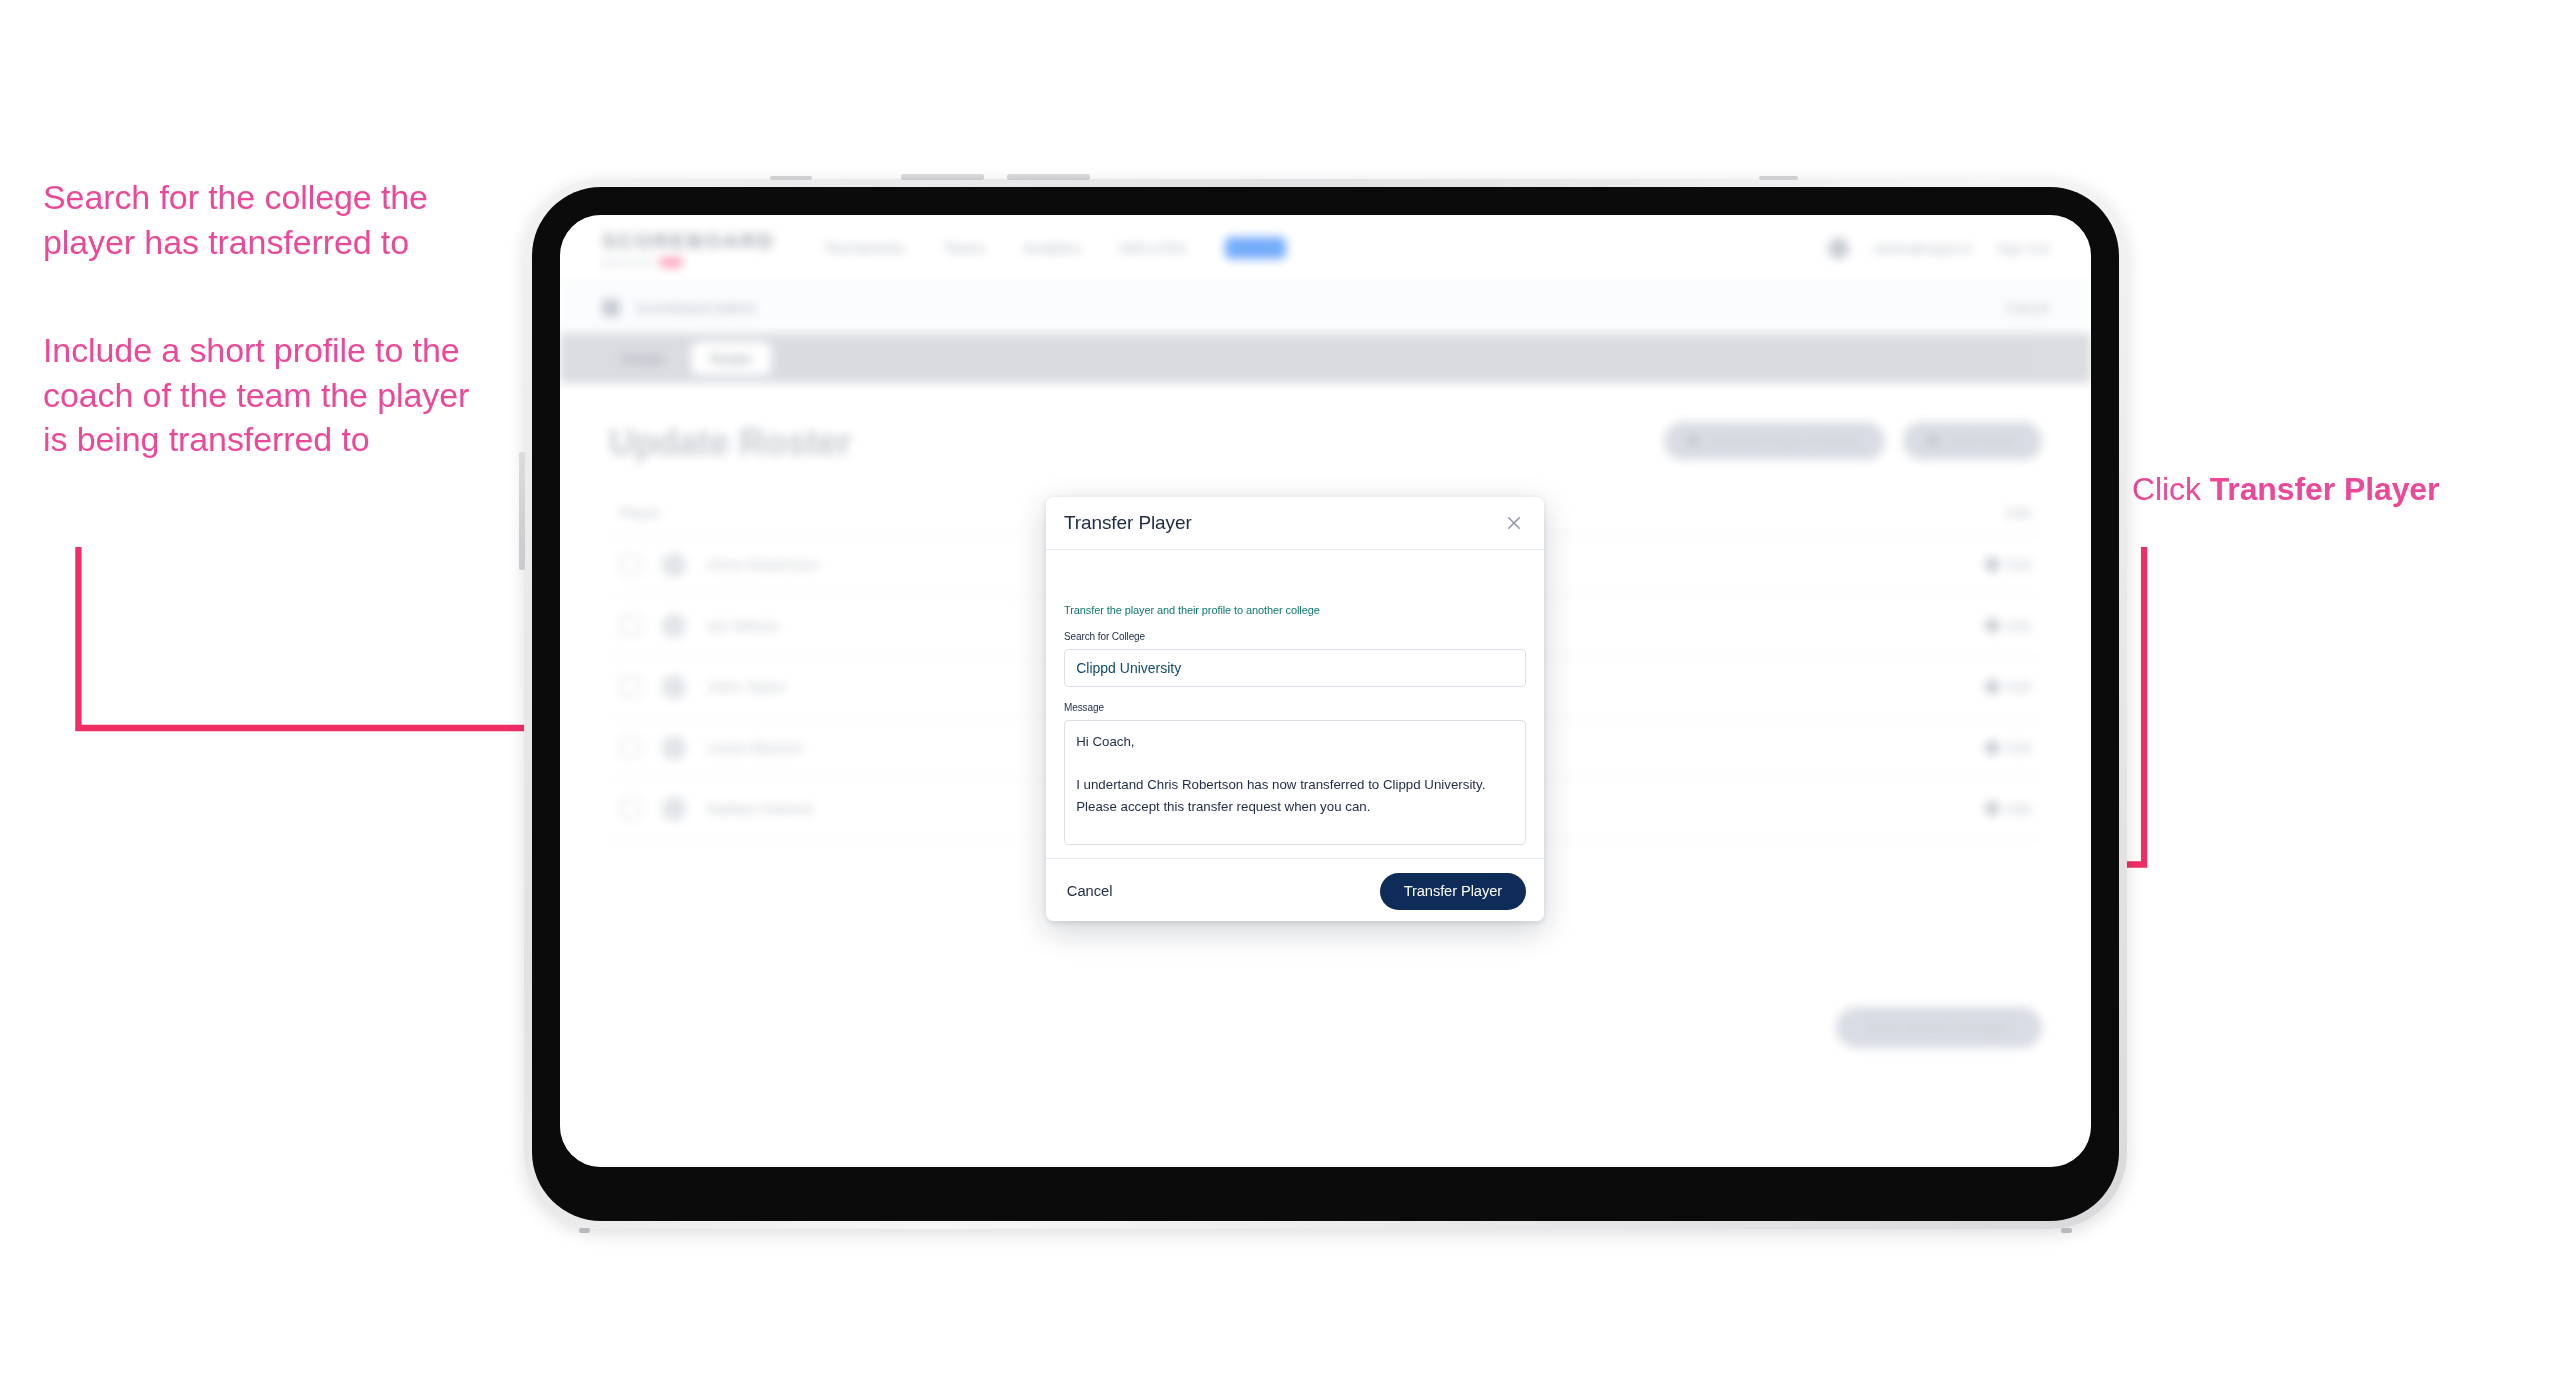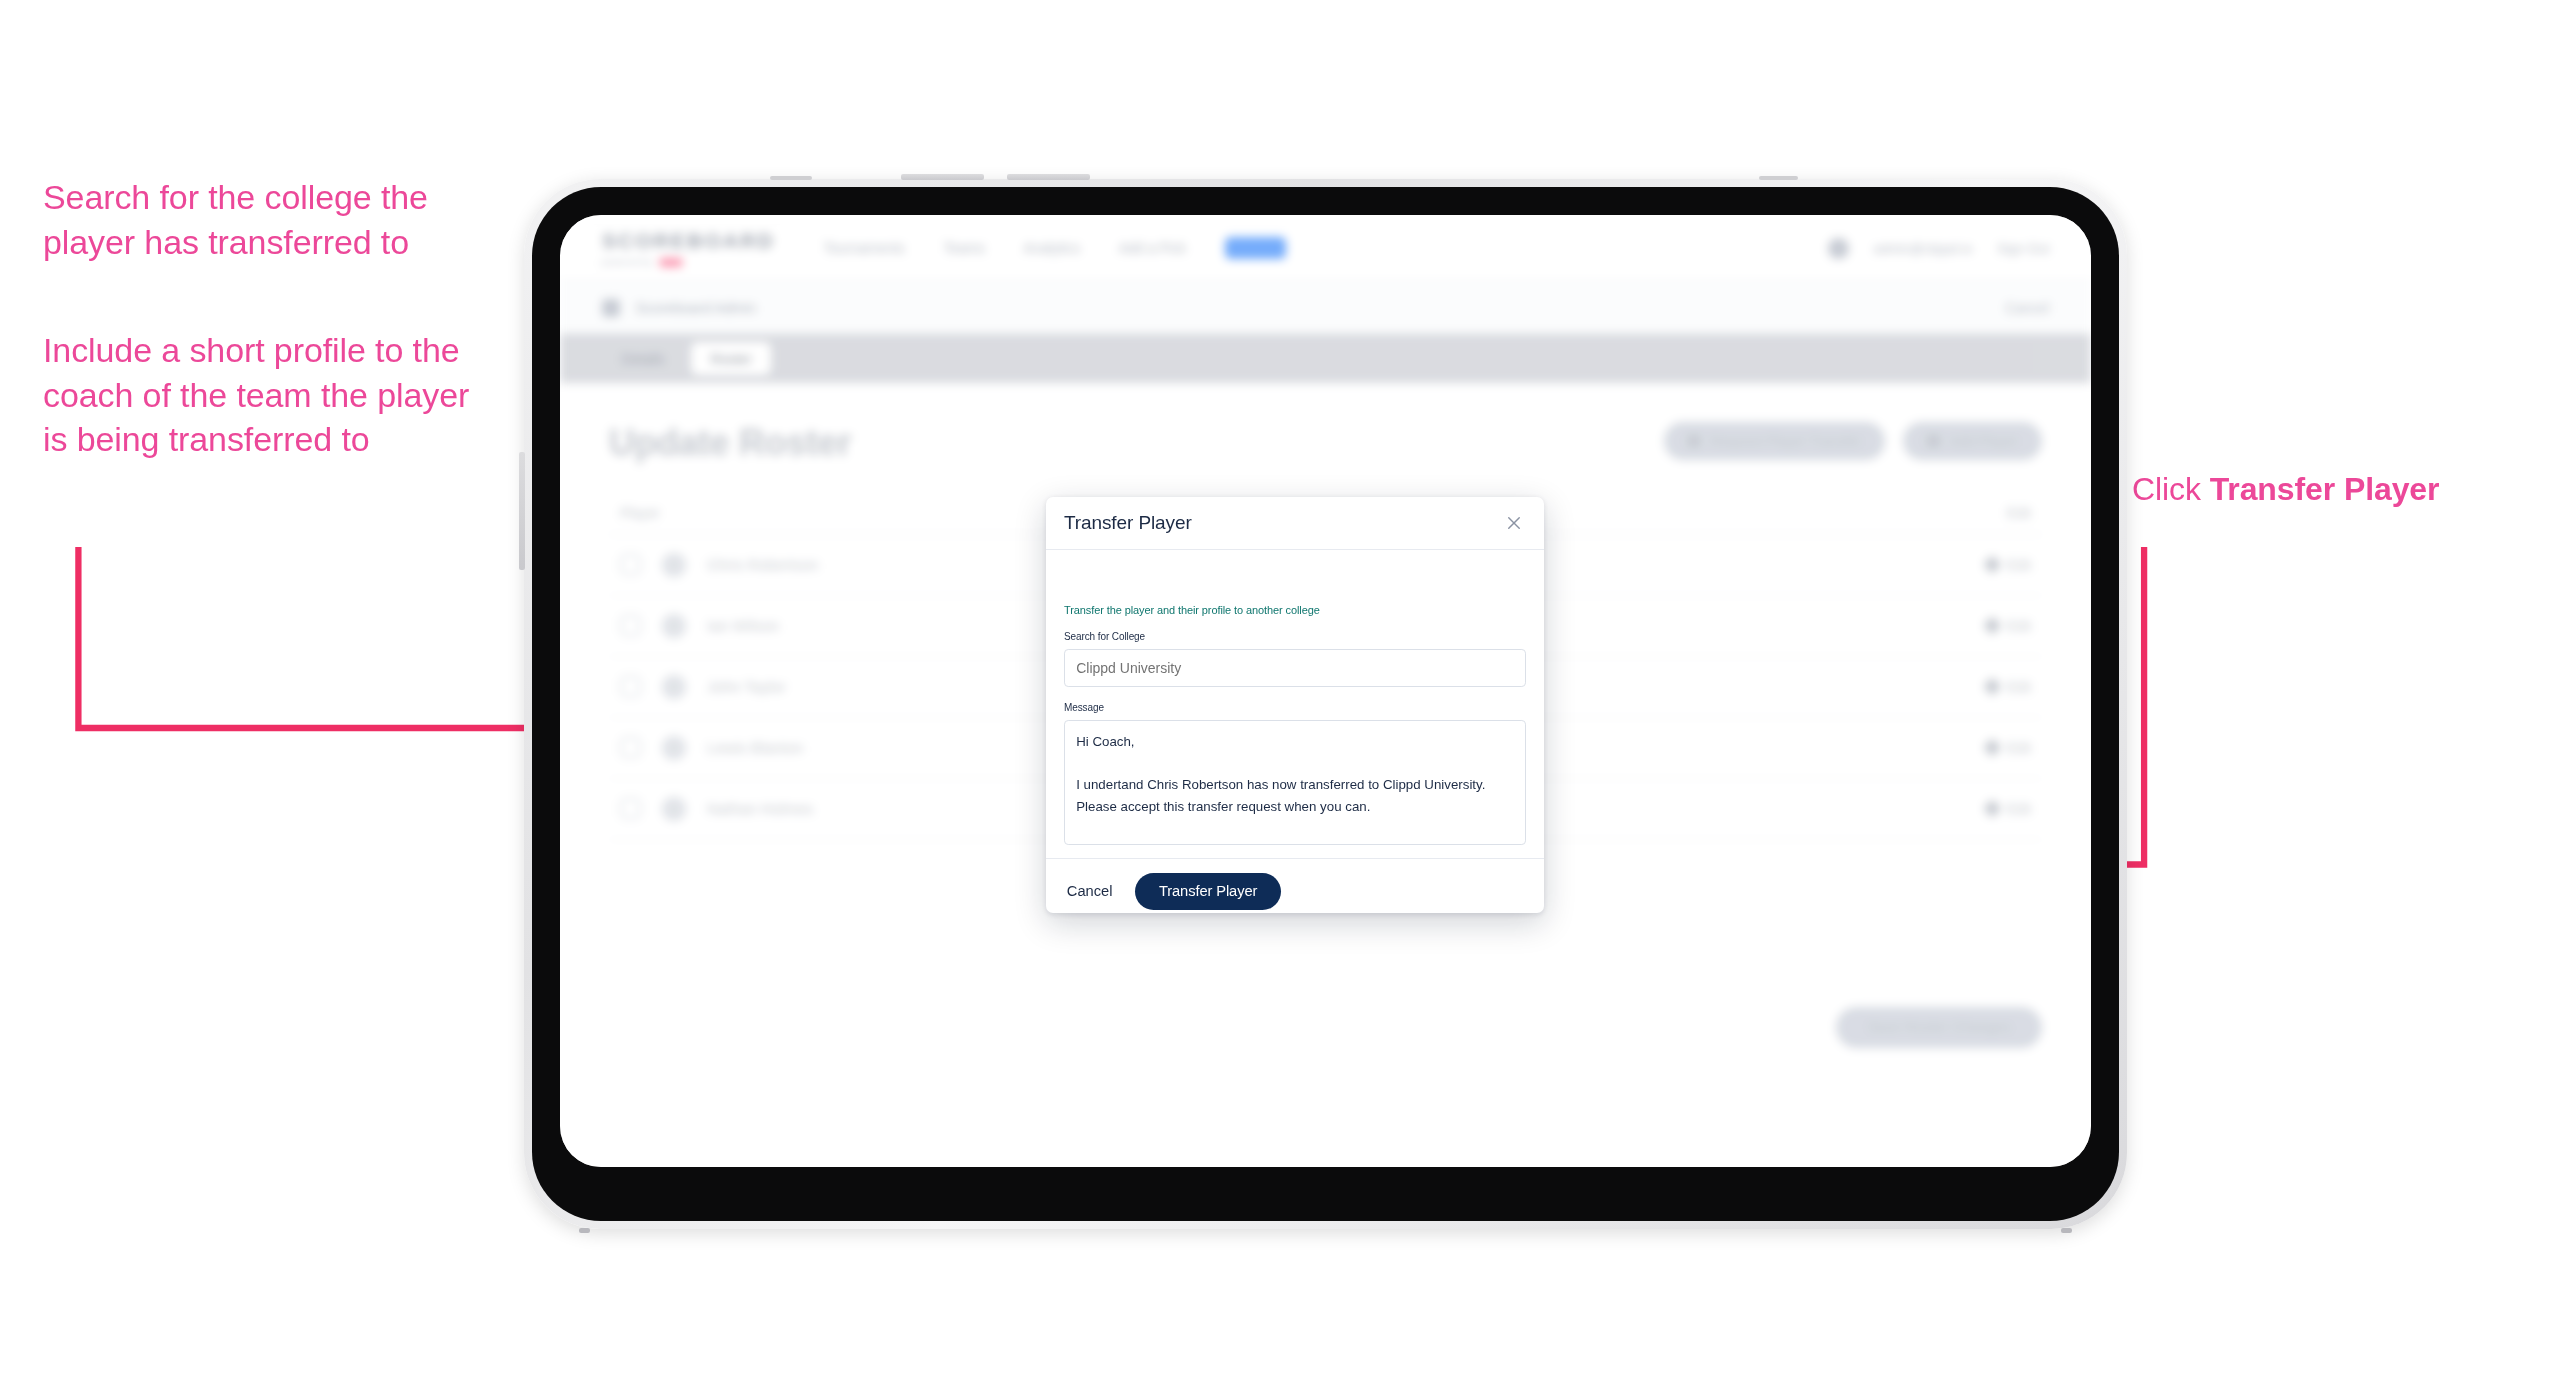--- a/index.html
+++ b/index.html
@@ -239,37 +239,37 @@
   .modal-body { padding: 14px 18px 12.6px 18px; }
   .modal-desc {
     font-size: 11px; color: #0f766e; margin-bottom: 15.4px; letter-spacing:-0.1px;margin-top:40px;
   }
   .field-label {
     font-size: 10px; color: #1d2b45; margin-bottom: 7px; letter-spacing: -0.1px;
   }
   .text-input {
     width: 100%; box-sizing: border-box;
     border: 0.7px solid #dbe0e8; border-radius: 4.2px;
-    padding: 9.8px 11.2px; font-size: 14px; color: #737373;
+    padding: 9.8px 11.2px; font-size: 14px; color: #0c4a6e;
     font-family: "Liberation Sans", sans-serif;
     background: #ffffff; outline: none;
   }
   .field-gap { height: 15.4px; }
   .textarea-box {
     width: 100%; box-sizing: border-box;
     border: 0.7px solid #dbe0e8; border-radius: 4.2px;
     padding: 9.8px 11.2px; min-height: 125px;
     font-size: 13.3px; color: #1d2b45; line-height: 1.62;
     font-family: Liberation Sans, sans-serif;
     background:#ffffff; outline:none; resize:none;
     white-space: pre-wrap;
   }
   .modal-footer {
-    display:flex; align-items:center; justify-content:flex-start; gap: 19.6px;
-    padding: 14px 18px 3px 18px;
+    display:flex; align-items:center; justify-content:space-between; gap: 19.6px;
+    padding: 14px 18px 11px 18px;
     border-top: 0.7px solid #e7eaf0;
   }
   .btn-cancel {
     background: transparent; border: none;
     font-size: 14.7px; color: #1d2b45; cursor: pointer;
     font-family: "Liberation Sans", sans-serif; padding: 4.2px 2.8px;
   }
   .btn-primary {
     background: #0e2c57; color: #ffffff; border: none;
     border-radius: 699px; padding: 10.5px 24px;

